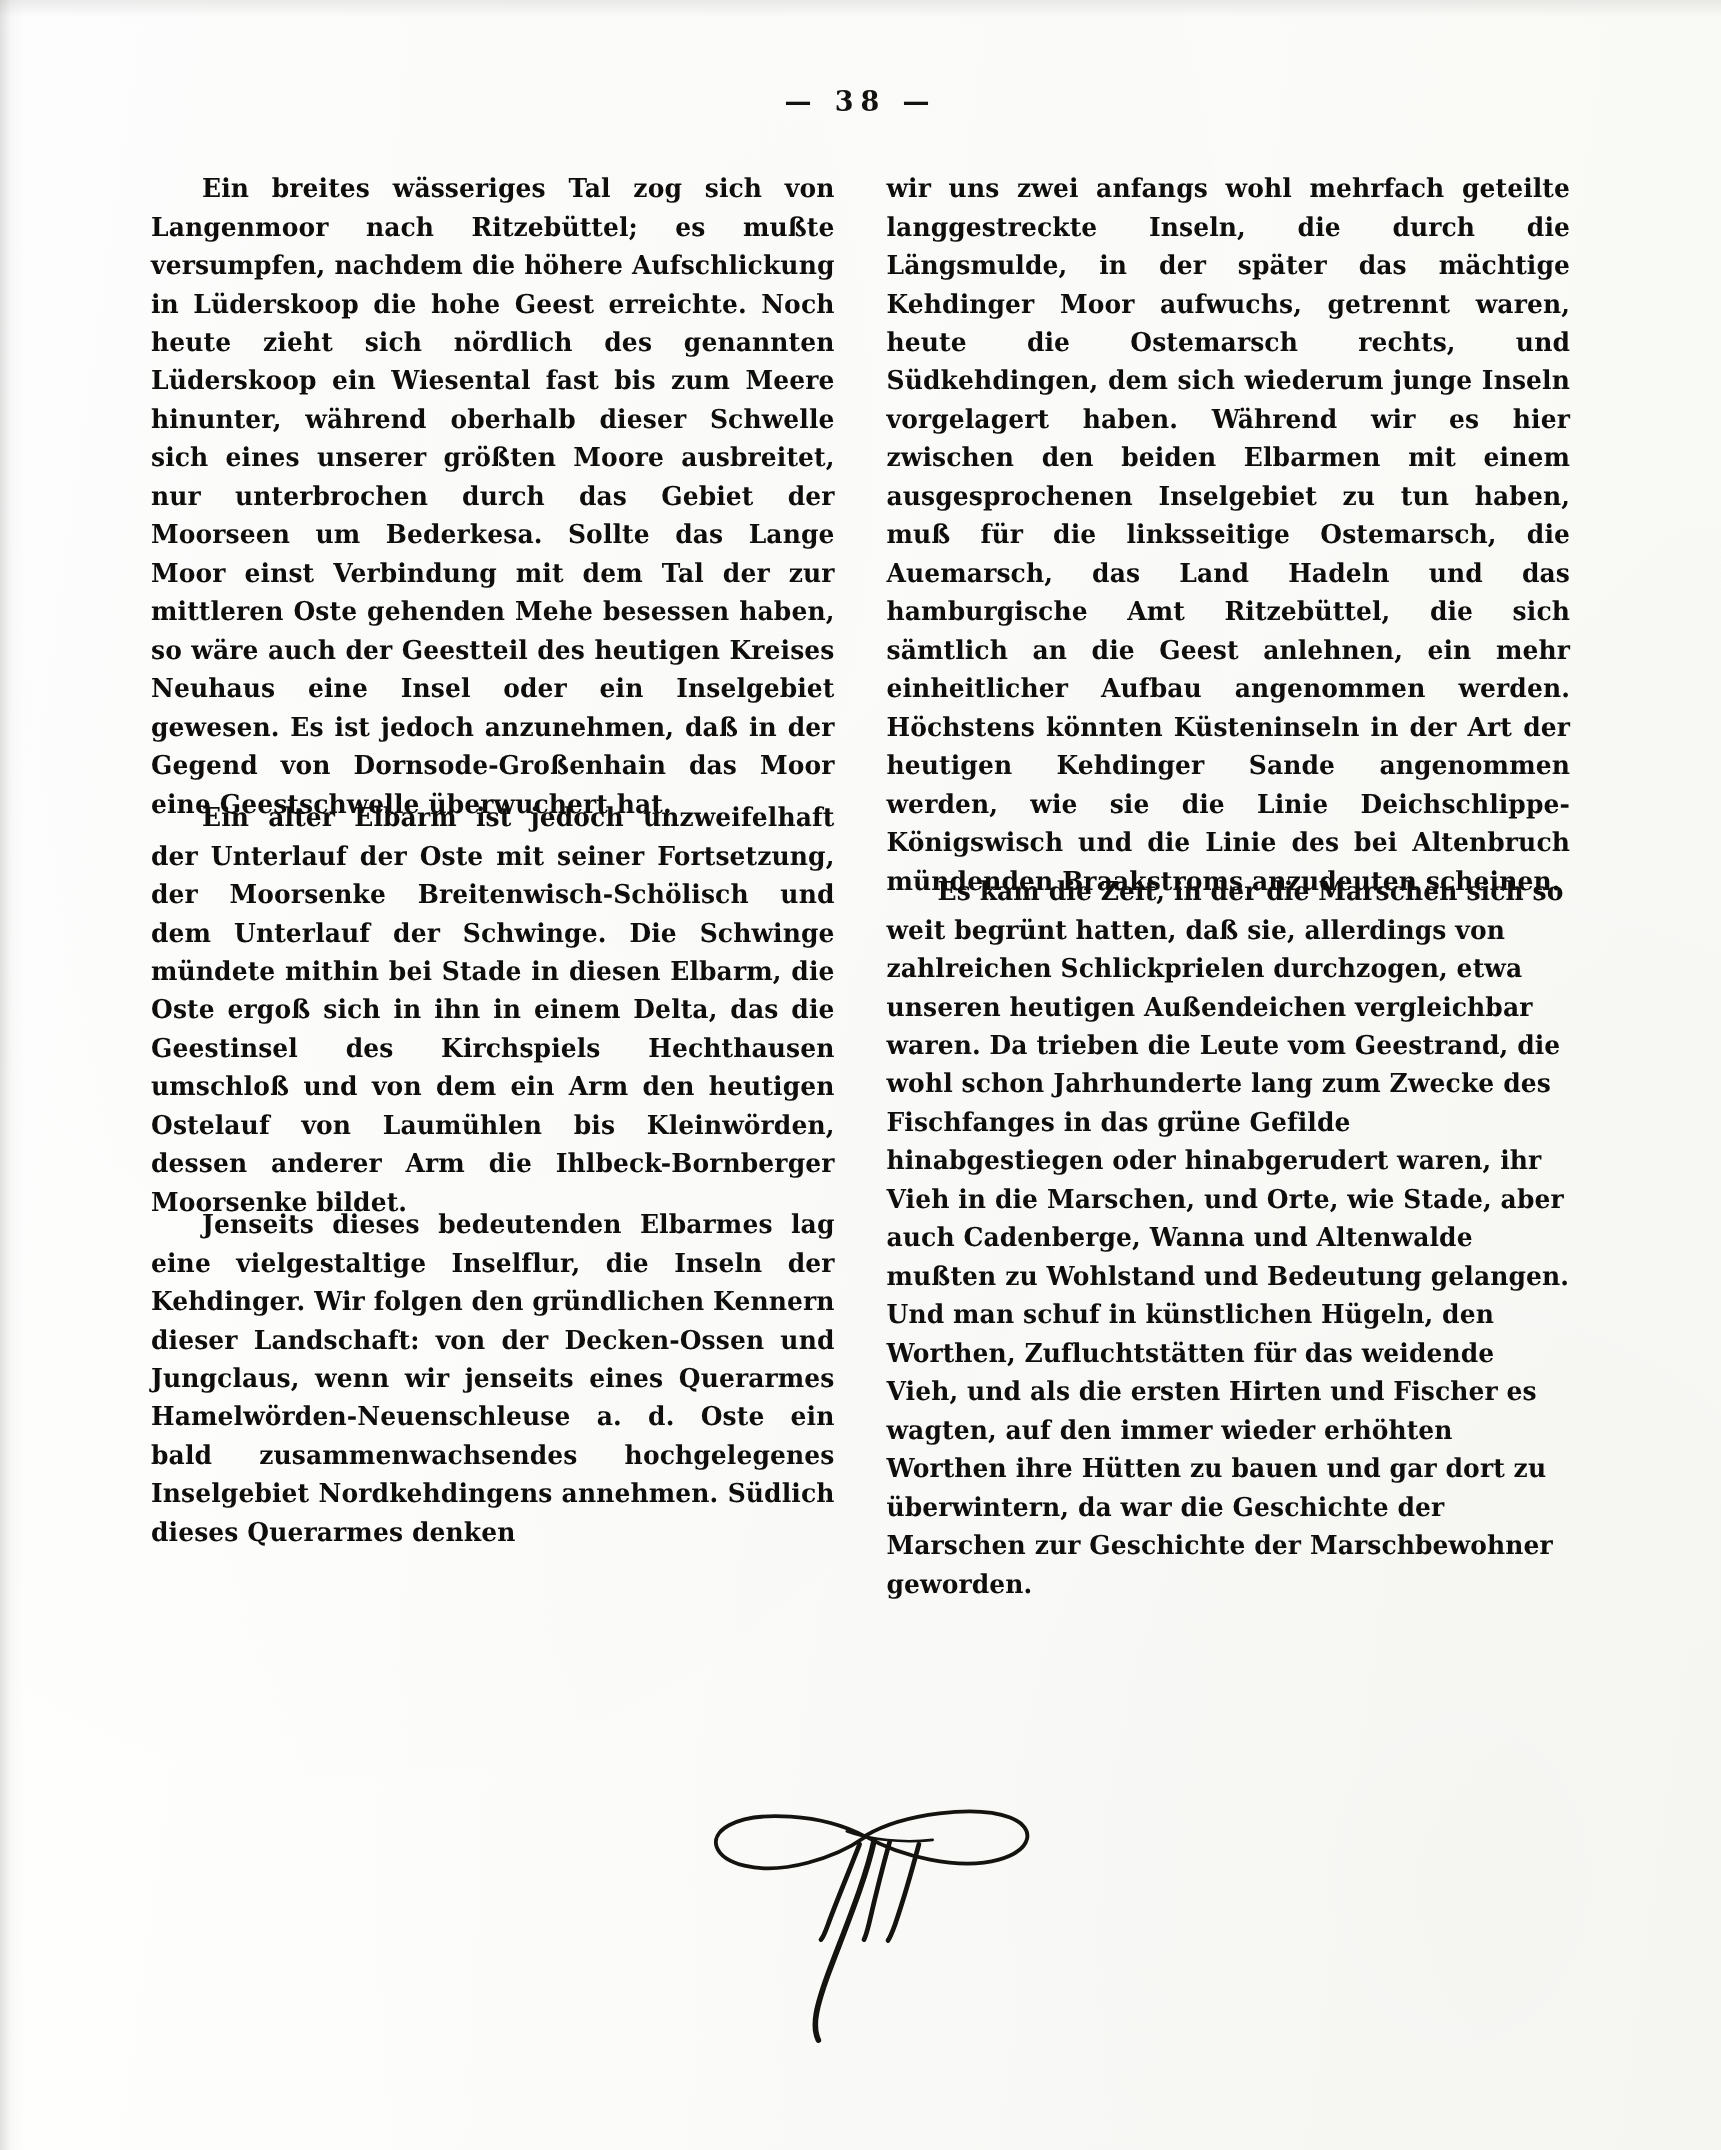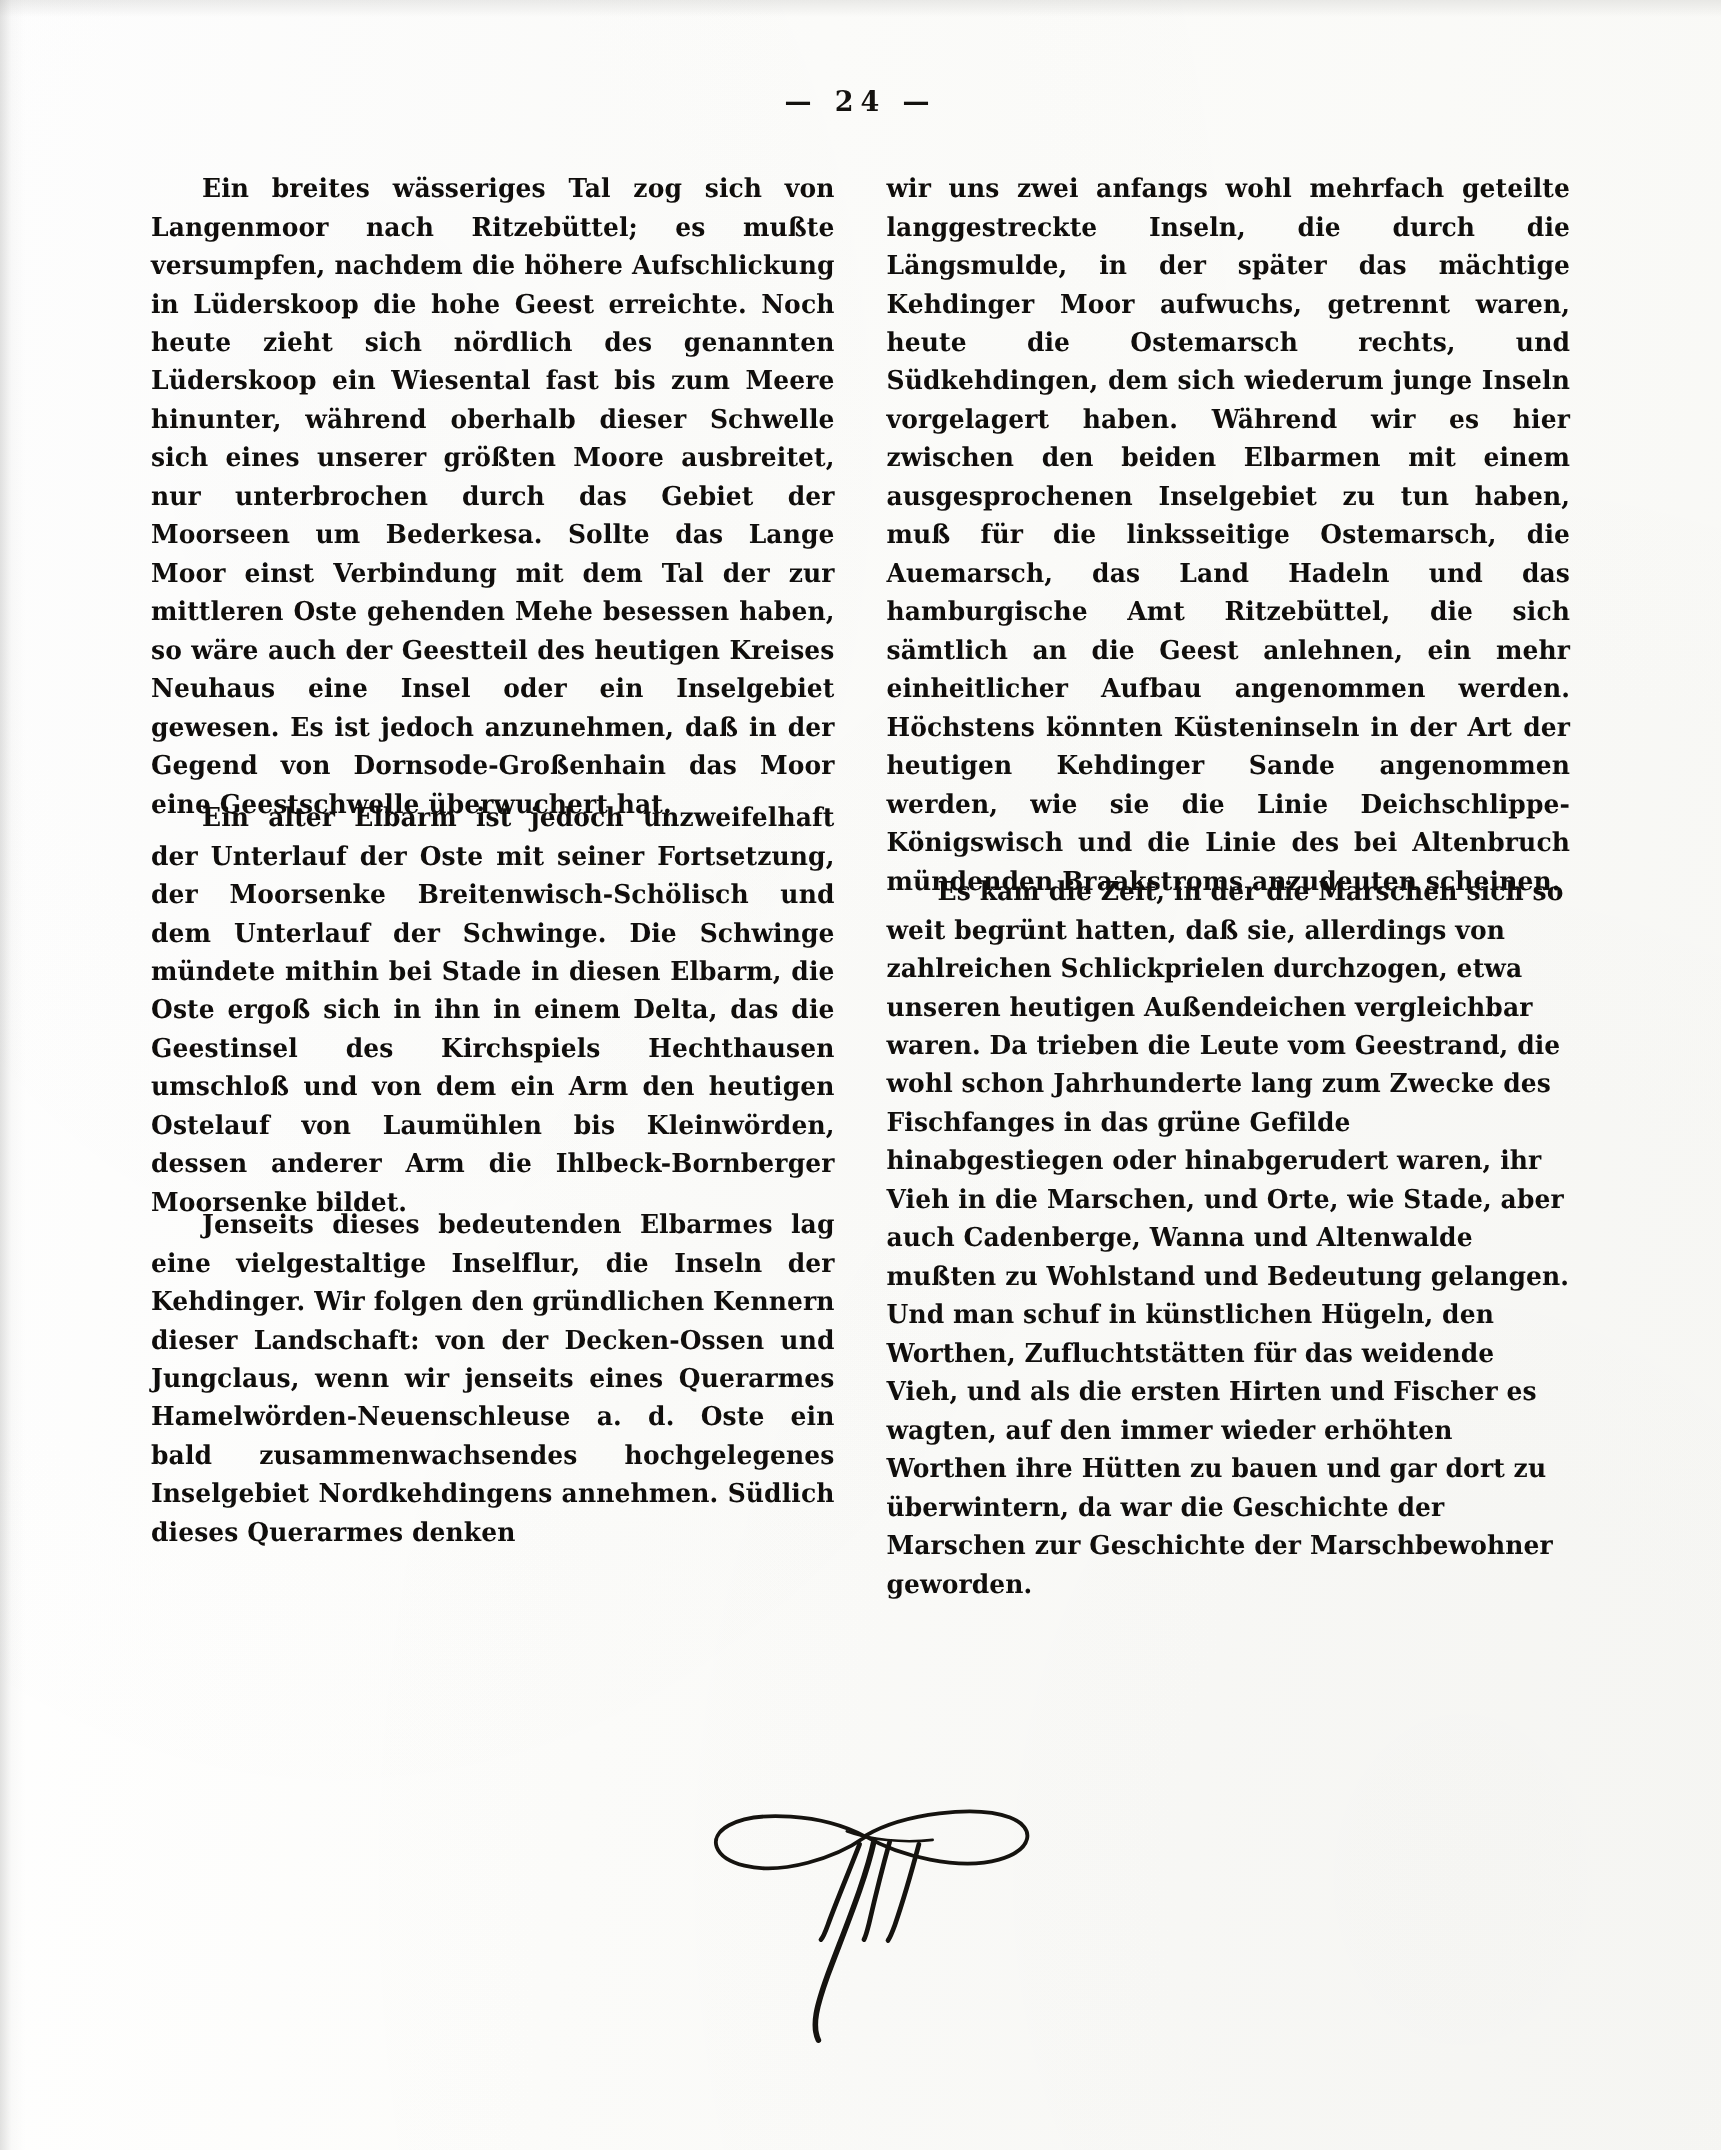--- a/index.html
+++ b/index.html
@@ -109,21 +109,21 @@
 </head>
 <body>
 
 <div id="page">
 
   <div id="paper-texture"></div>
   <div id="scan-edge-left"></div>
   <div id="scan-edge-top"></div>
 
   <div id="running-head">
-    <span id="folio">— 24 —</span>
+    <span id="folio">— 38 —</span>
   </div>
 
   <div id="text-block">
 
     <div class="column">
       <p class="para frak indent">Ein breites wässeriges Tal zog sich von Langenmoor nach Ritzebüttel; es mußte versumpfen, nachdem die höhere Aufschlickung in Lüderskoop die hohe Geest erreichte. Noch heute zieht sich nördlich des genannten Lüderskoop ein Wiesental fast bis zum Meere hinunter, während oberhalb dieser Schwelle sich eines unserer größten Moore ausbreitet, nur unterbrochen durch das Gebiet der Moorseen um Bederkesa. Sollte das Lange Moor einst Verbindung mit dem Tal der zur mittleren Oste gehenden Mehe besessen haben, so wäre auch der Geestteil des heutigen Kreises Neuhaus eine Insel oder ein Inselgebiet gewesen. Es ist jedoch anzunehmen, daß in der Gegend von Dornsode-Großenhain das Moor eine Geestschwelle überwuchert hat.</p>
       <p class="para frak indent">Ein alter Elbarm ist jedoch unzweifelhaft der Unterlauf der Oste mit seiner Fortsetzung, der Moorsenke Breitenwisch-Schölisch und dem Unterlauf der Schwinge. Die Schwinge mündete mithin bei Stade in diesen Elbarm, die Oste ergoß sich in ihn in einem Delta, das die Geestinsel des Kirchspiels Hechthausen umschloß und von dem ein Arm den heutigen Ostelauf von Laumühlen bis Kleinwörden, dessen anderer Arm die Ihlbeck-Bornberger Moorsenke bildet.</p>
       <p class="para frak indent">Jenseits dieses bedeutenden Elbarmes lag eine vielgestaltige Inselflur, die Inseln der Kehdinger. Wir folgen den gründlichen Kennern dieser Landschaft: von der Decken-Ossen und Jungclaus, wenn wir jenseits eines Querarmes Hamelwörden-Neuenschleuse a. d. Oste ein bald zusammenwachsendes hochgelegenes Inselgebiet Nordkehdingens annehmen. Südlich dieses Querarmes denken</p>
     </div>
 

